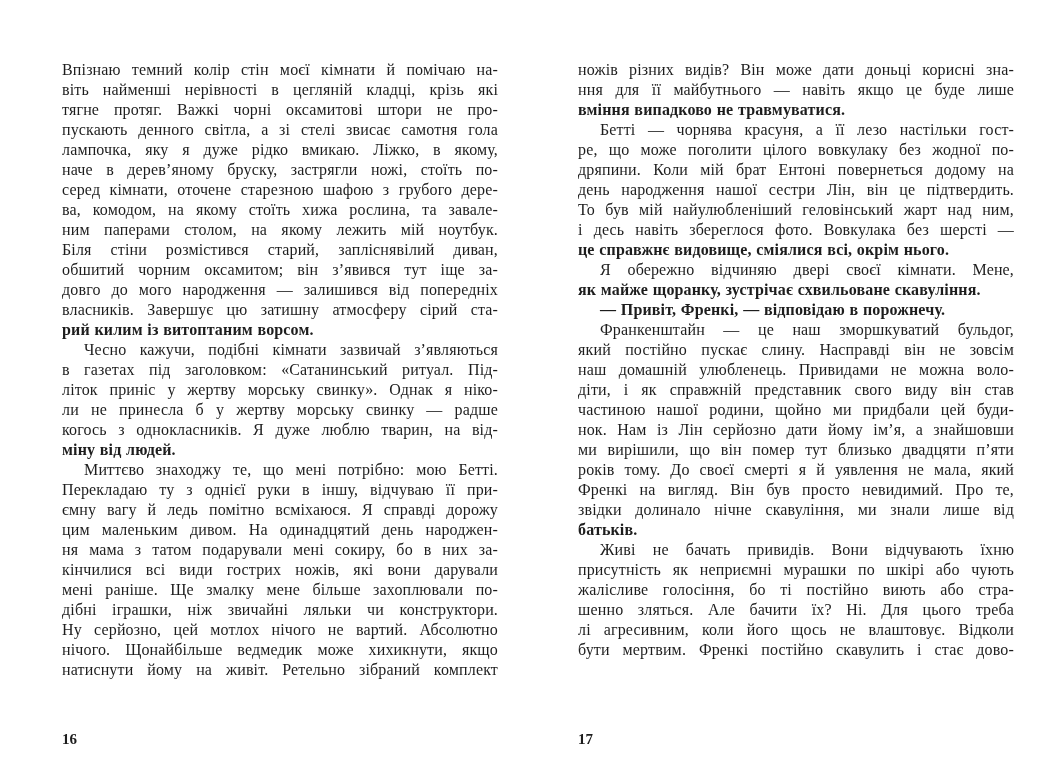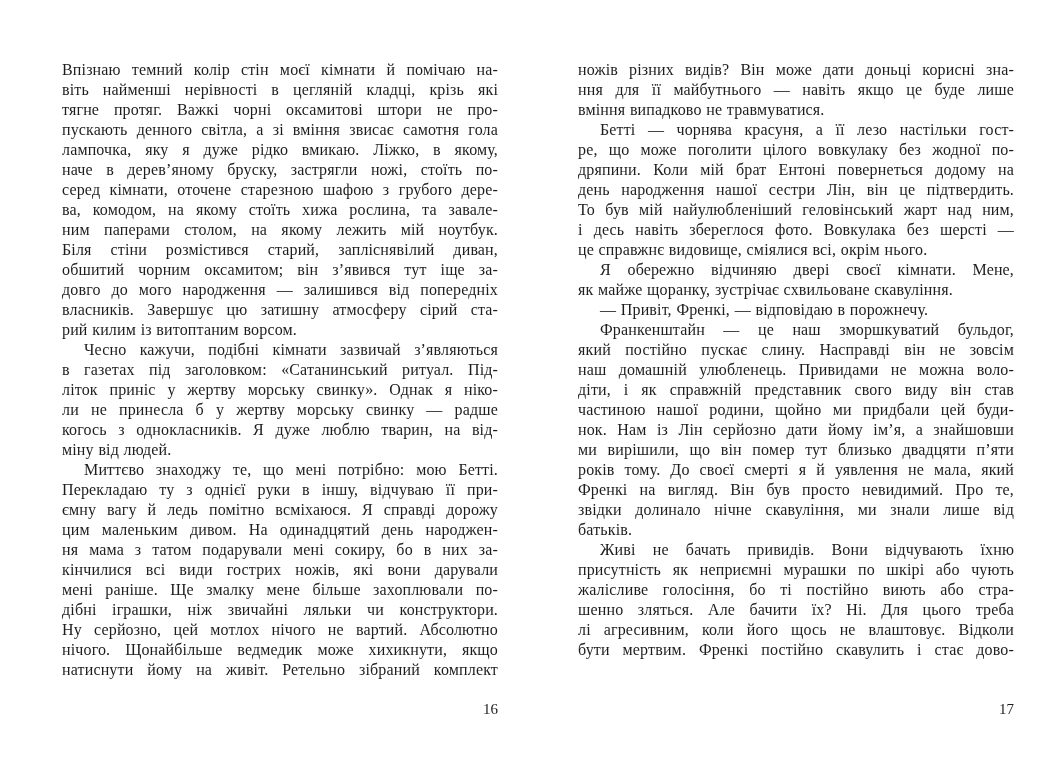--- a/index.html
+++ b/index.html
@@ -31,42 +31,43 @@
   .line {
     font-size: 16px;
     line-height: 20px;
     letter-spacing: 0.15px;
     text-align: justify;
     text-align-last: justify;
     white-space: normal;
     word-spacing: 0.5px;
   }
   .line.first { padding-left: 22px; }
-  .line.last  { text-align-last: left; }
+  .line.last  { text-align-last: left; font-weight: bold; }
   .page-number {
     position: absolute;
-    top: 640px; 
+    top: 670px; 
     width: 436px;
-    text-align: right;
+    text-align: left;
     font-size: 15px;
     line-height: 18px;
     color: #1d1d1d;
+    font-weight: bold;
   }
 </style>
 </head>
 <body>
 
 <div class="spread">
   <div class="page page-left">
     <div class="text-block">
         <div class="paragraph">
           <div class="line">Впізнаю темний колір стін моєї кімнати й помічаю на-</div>
           <div class="line">віть найменші нерівності в цегляній кладці, крізь які</div>
           <div class="line">тягне протяг. Важкі чорні оксамитові штори не про-</div>
-          <div class="line">пускають денного світла, а зі вміння звисає самотня гола</div>
+          <div class="line">пускають денного світла, а зі стелі звисає самотня гола</div>
           <div class="line">лампочка, яку я дуже рідко вмикаю. Ліжко, в якому,</div>
           <div class="line">наче в дерев’яному бруску, застрягли ножі, стоїть по-</div>
           <div class="line">серед кімнати, оточене старезною шафою з грубого дере-</div>
           <div class="line">ва, комодом, на якому стоїть хижа рослина, та завале-</div>
           <div class="line">ним паперами столом, на якому лежить мій ноутбук.</div>
           <div class="line">Біля стіни розмістився старий, запліснявілий диван,</div>
           <div class="line">обшитий чорним оксамитом; він з’явився тут іще за-</div>
           <div class="line">довго до мого народження — залишився від попередніх</div>
           <div class="line">власників. Завершує цю затишну атмосферу сірий ста-</div>
           <div class="line last">рий килим із витоптаним ворсом.</div>

